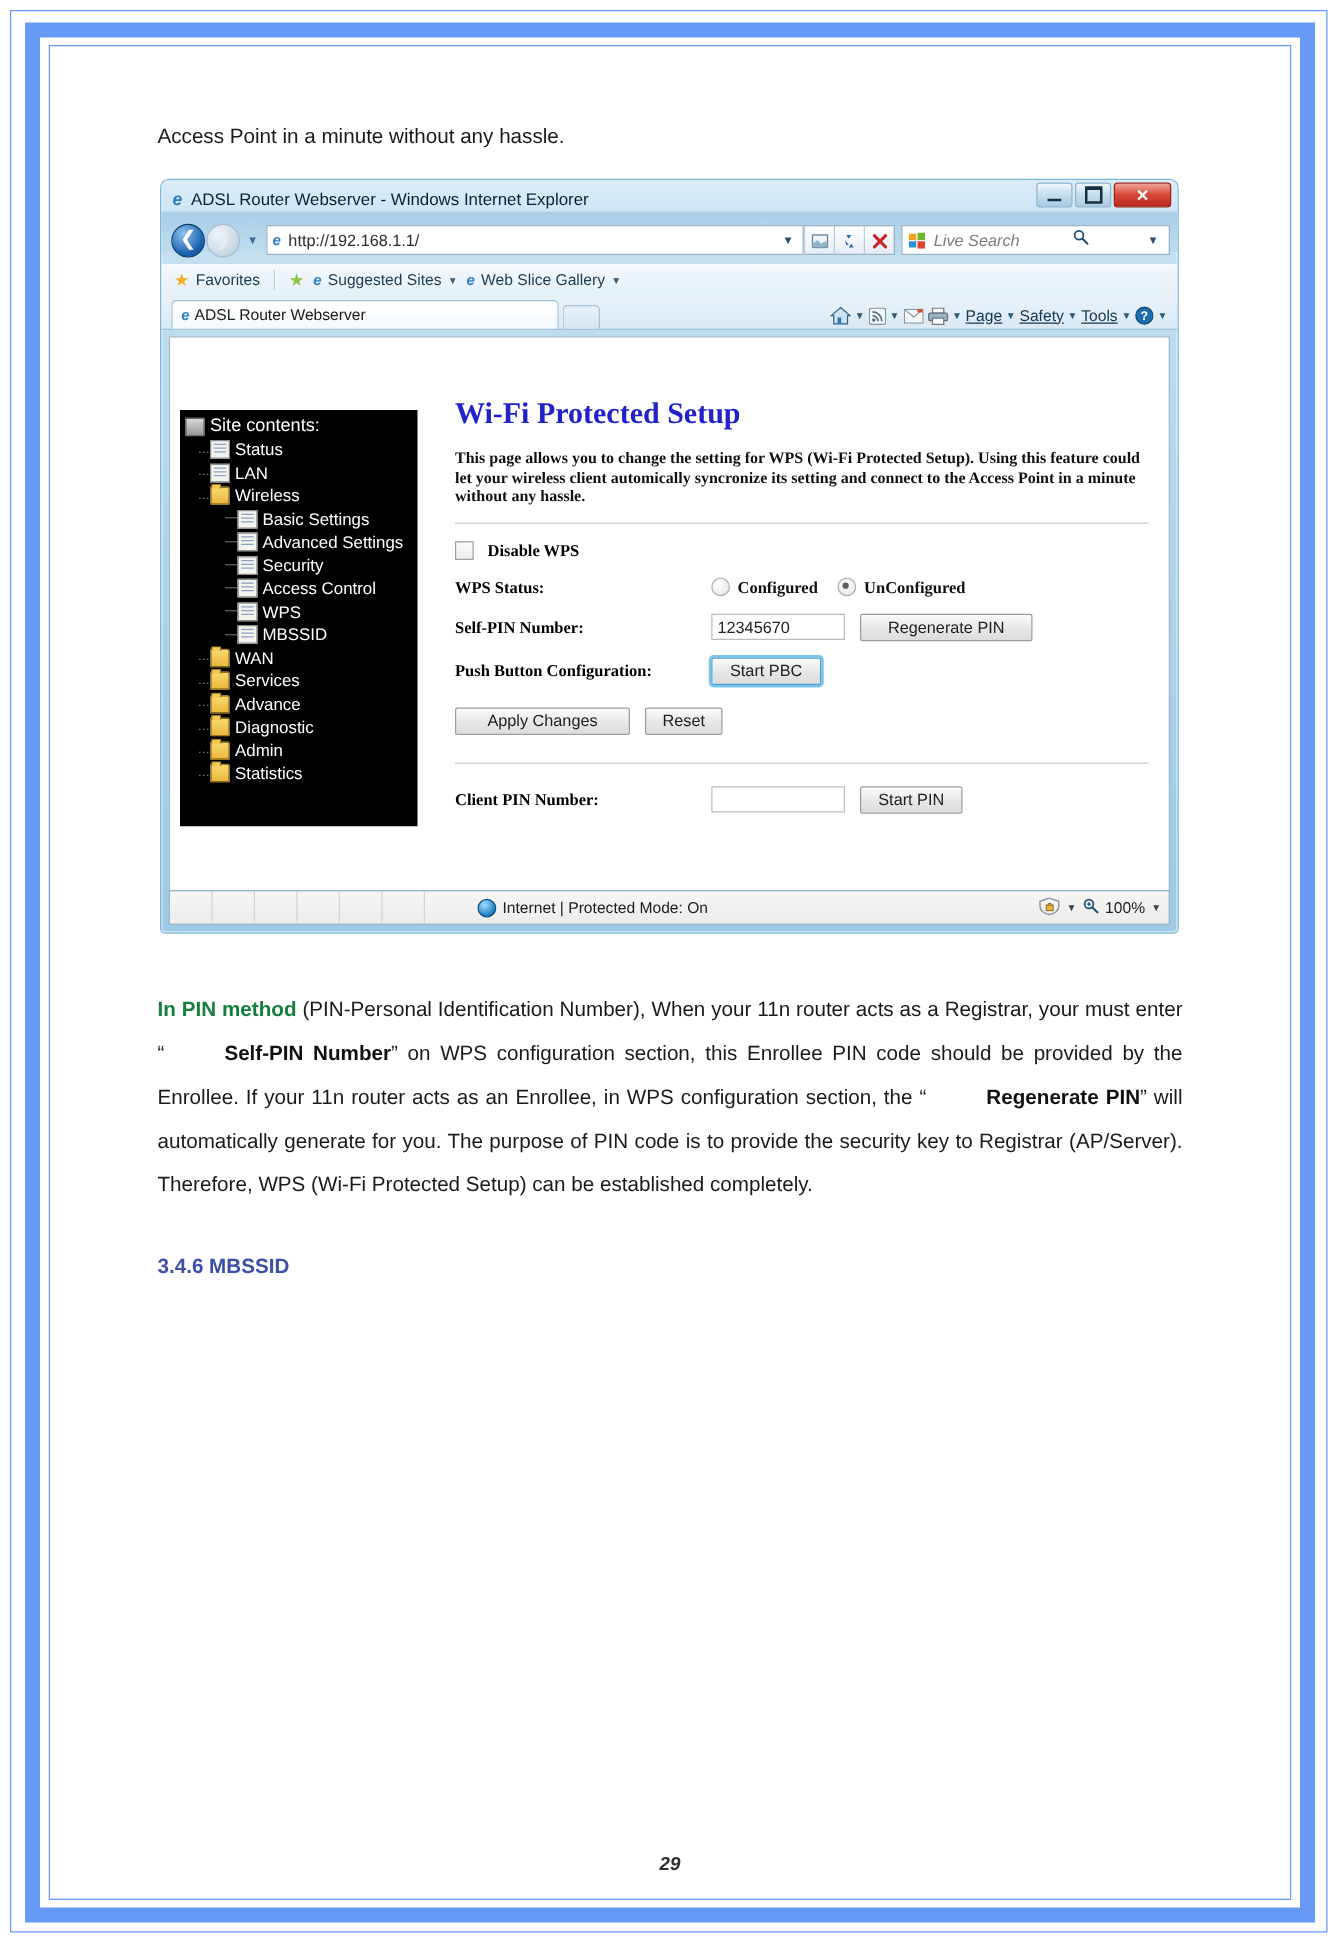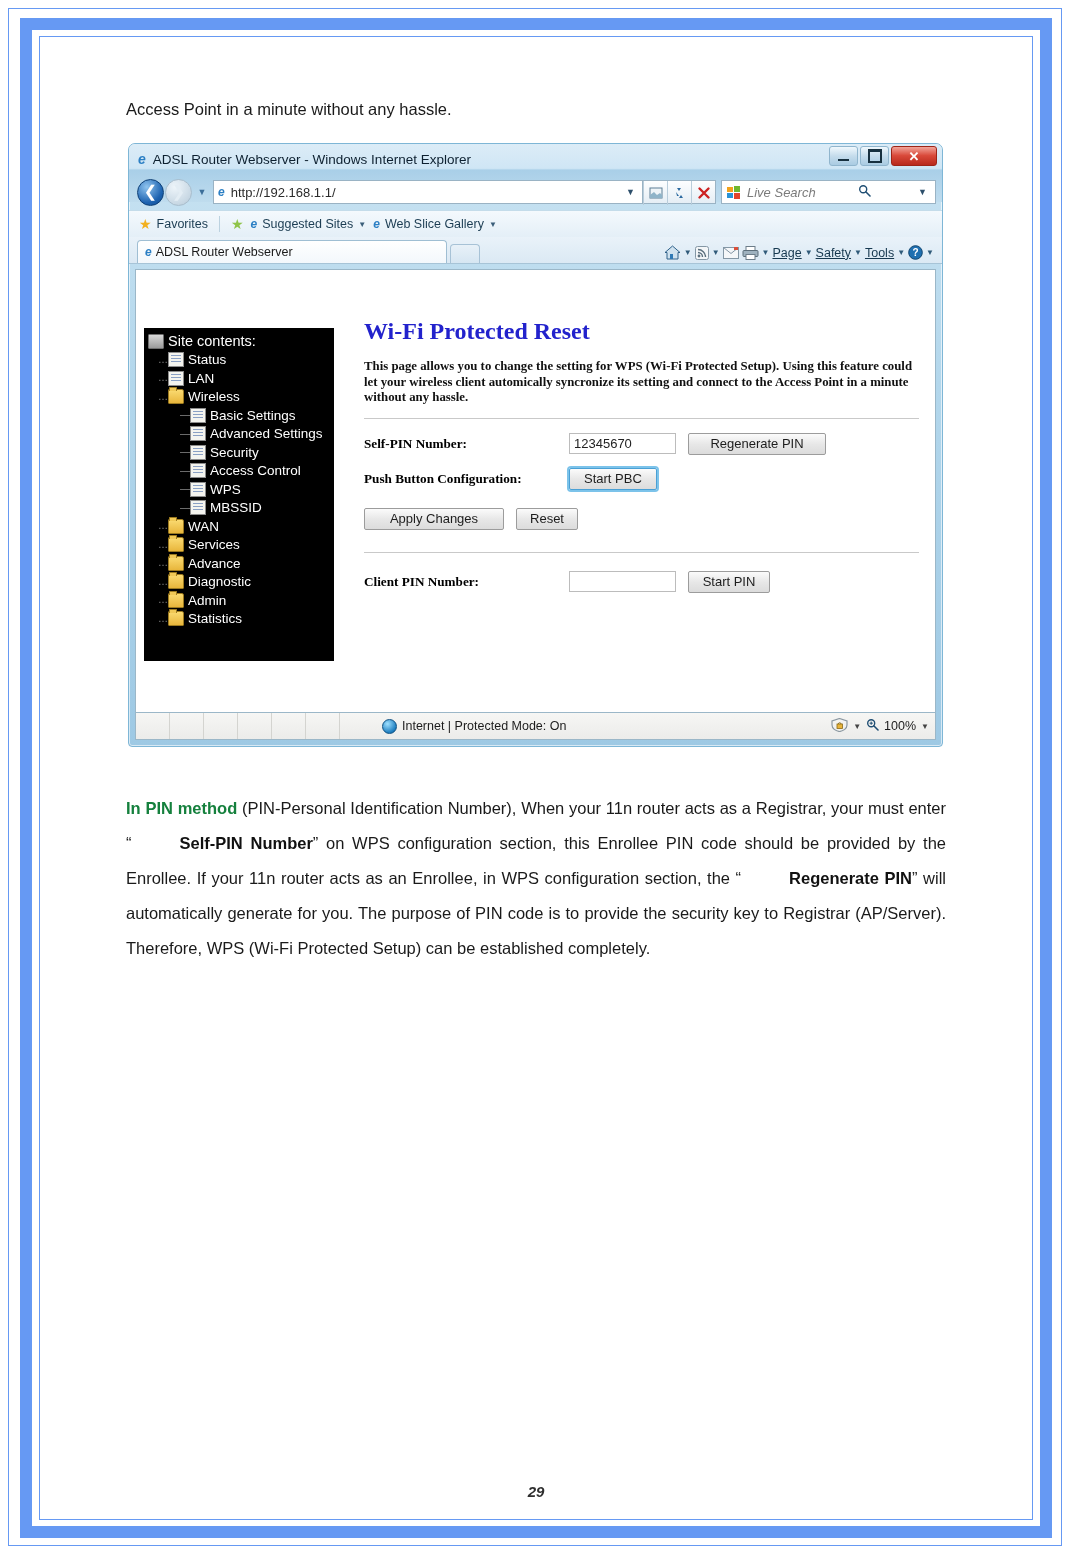--- a/index.html
+++ b/index.html
@@ -407,20 +407,21 @@
 
   <p class="doc-line">Access Point in a minute without any hassle.</p>
 
   <div style="height: 664px;"></div>
 
   <p class="doc-para"><span class="hl-orange">In PIN method</span><span> (PIN-Personal Identification Number), When your 11n router acts as a Registrar, your must enter “</span><b>Self-PIN Number</b><span>” on WPS configuration section, this Enrollee PIN code should be provided by the Enrollee. If your 11n router acts as an Enrollee, in WPS configuration section, the “</span><b>Regenerate PIN</b><span>” will automatically generate for you. The purpose of PIN code is to provide the security key to Registrar (AP/Server). Therefore, WPS (Wi-Fi Protected Setup) can be established completely.</span></p>
 
 
   <div class="spacer-lg"></div>
 
+  <h2 class="sec-head">3.4.6 MBSSID</h2>
 
 </div>
 
 <div class="browser">
   <div class="br-glass"></div>
 
   <div class="titlebar">
     <span class="ie-logo">e</span>
     <span class="title-text">ADSL Router Webserver - Windows Internet Explorer</span>
     <div class="win-buttons">
@@ -646,25 +647,40 @@
           <span class="lbl">Admin</span>
         </div>
       <div class="tree-row ind1">
           <span class="dots">…</span>
           <span class="ic ic-folder"></span>
           <span class="lbl">Statistics</span>
         </div>
     </div>
 
     <div class="rtr-main">
-      <h1 class="rtr-h1">Wi-Fi Protected Reset</h1>
+      <h1 class="rtr-h1">Wi-Fi Protected Setup</h1>
       <p class="rtr-desc">This page allows you to change the setting for WPS (Wi-Fi Protected Setup). Using this feature could let your wireless client automically syncronize its setting and connect to the Access Point in a minute without any hassle.</p>
       <hr class="rtr-hr">
 
-
+      <div class="row">
+        <span class="cb"></span>
+        <span class="rtr-label" style="width:auto;">Disable WPS</span>
+      </div>
+
+      <div class="row">
+        <span class="rtr-label">WPS Status:</span>
+        <span class="radio-wrap">
+          <span class="rb"></span>
+          <span>Configured</span>
+        </span>
+        <span class="radio-wrap">
+          <span class="rb on"></span>
+          <span>UnConfigured</span>
+        </span>
+      </div>
 
       <div class="row">
         <span class="rtr-label">Self-PIN Number:</span>
         <span class="txtin">12345670</span>
         <span class="gap12"></span>
         <span class="btn btn-wide">Regenerate PIN</span>
       </div>
 
       <div class="row">
         <span class="rtr-label">Push Button Configuration:</span>

